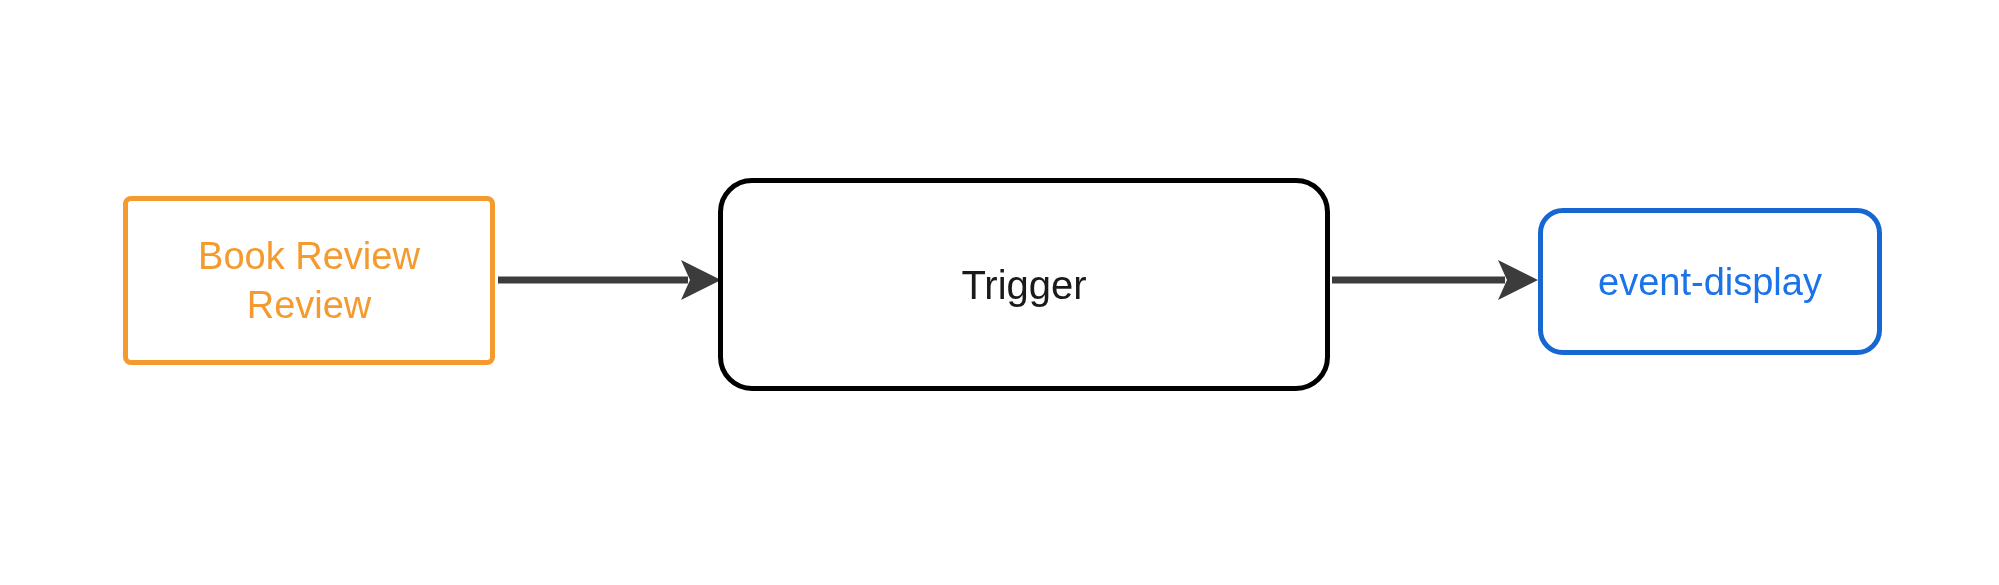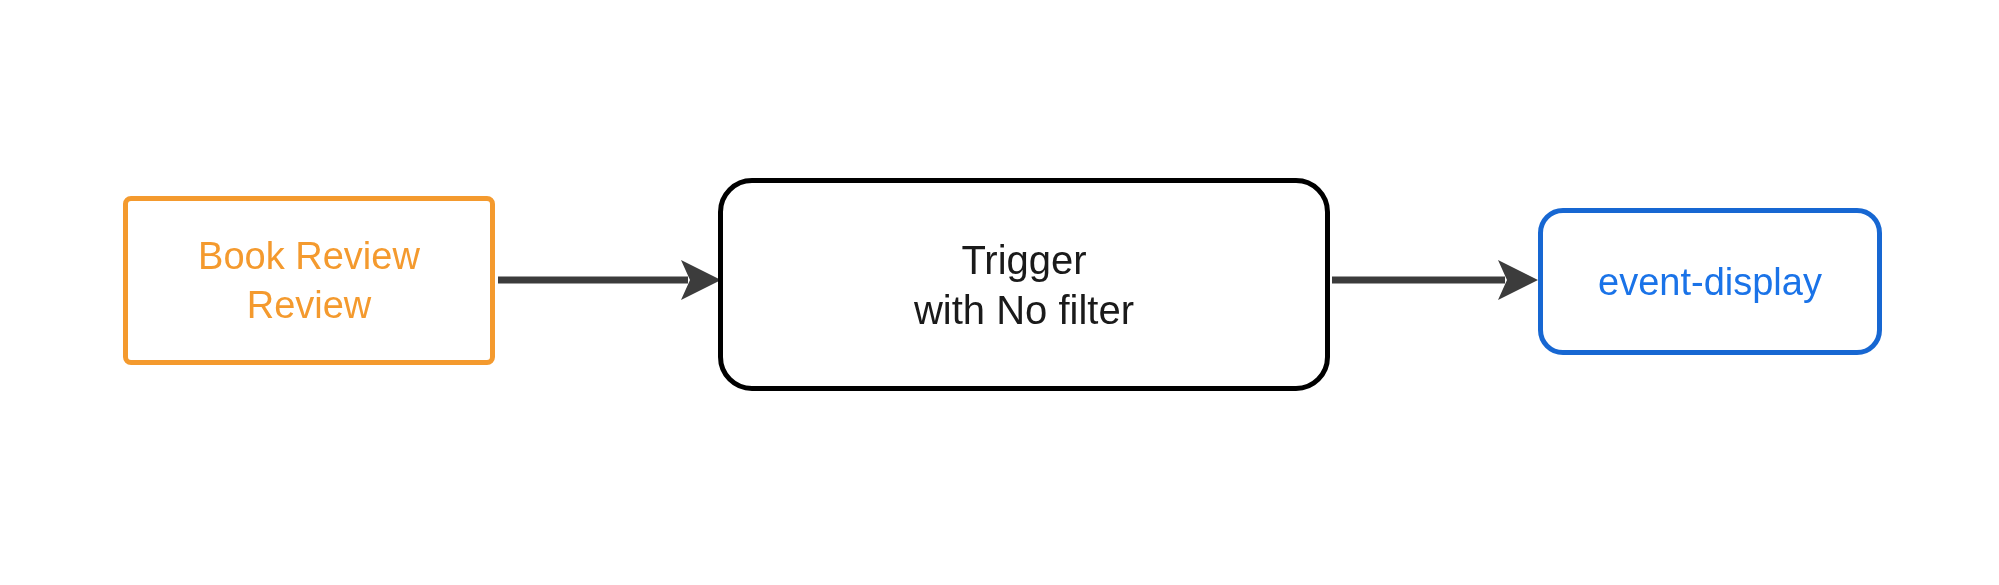--- a/index.html
+++ b/index.html
@@ -92,21 +92,20 @@
 
   <div class="edge edge-1">
     <svg viewBox="0 0 223 48" aria-hidden="true">
       <line x1="0" y1="24" x2="190" y2="24" stroke="#3C3C3C" stroke-width="7"></line>
       <path d="M 223 24 L 183 4 L 192 24 L 183 44 Z" fill="#3C3C3C"></path>
     </svg>
   </div>
 
   <div class="node node-trigger">
     <span class="line">Trigger</span>
-    <span class="line">with No filter</span>
   </div>
 
   <div class="edge edge-2">
     <svg viewBox="0 0 206 48" aria-hidden="true">
       <line x1="0" y1="24" x2="173" y2="24" stroke="#3C3C3C" stroke-width="7"></line>
       <path d="M 206 24 L 166 4 L 175 24 L 166 44 Z" fill="#3C3C3C"></path>
     </svg>
   </div>
 
   <div class="node node-event-display">

